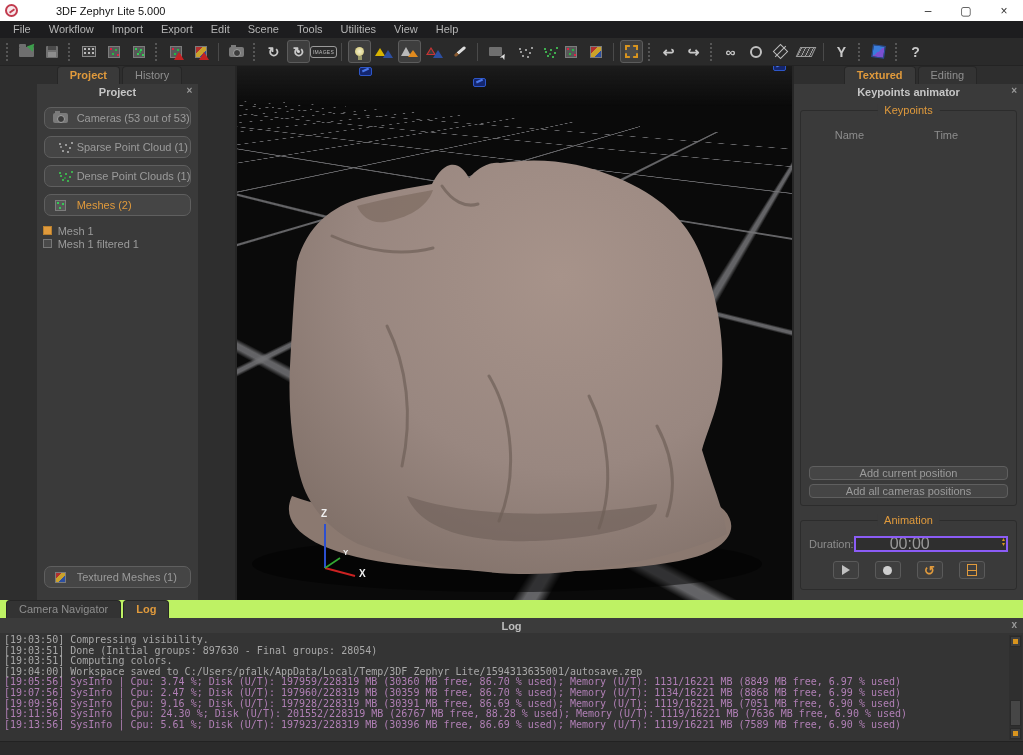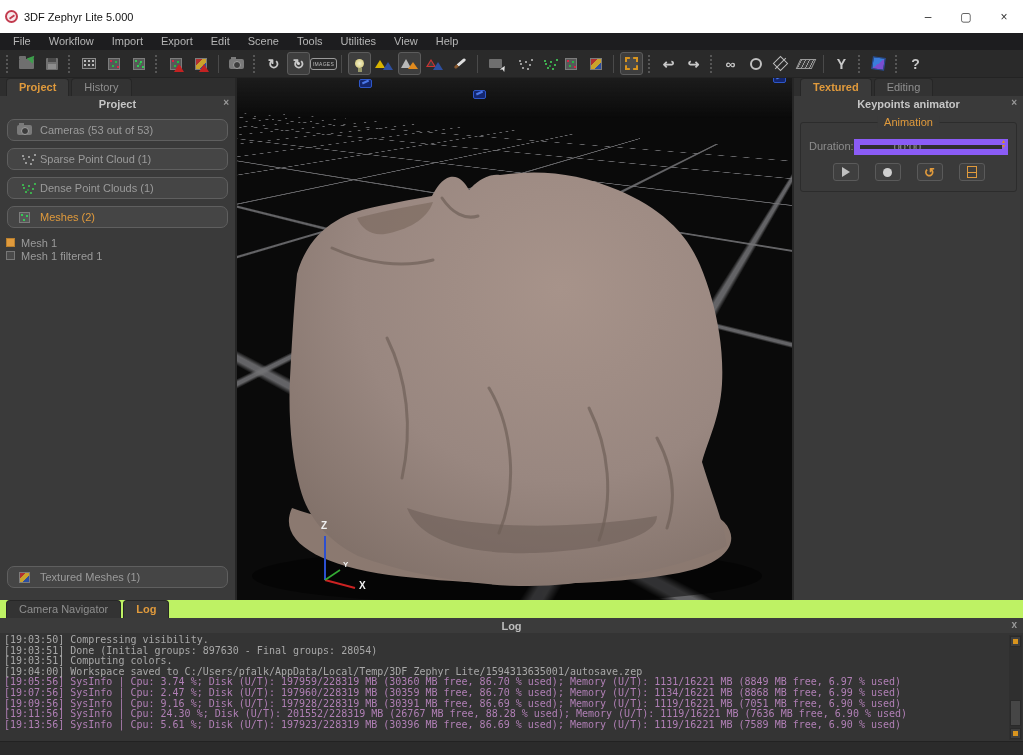--- a/index.html
+++ b/index.html
@@ -1,21 +1,21 @@
 <!DOCTYPE html>
 <html><head>
 <meta charset="utf-8">
 <style>
   * { box-sizing: border-box; margin: 0; padding: 0; }
   html,body { width:1023px; height:755px; background:#1a1a1a; }
   body { font-family:"Liberation Sans", sans-serif; -webkit-font-smoothing:antialiased; }
   #window { width:1023px; height:755px; display:flex; flex-direction:column; background:#2e2e2e; overflow:hidden; }
 
   
-  .titlebar { height:33px; background:#ffffff; display:flex; align-items:center; flex:0 0 auto; }
+  .titlebar { height:21px; background:#ffffff; display:flex; align-items:center; flex:0 0 auto;gap:32px; }
   .app-logo { width:13px; height:13px; margin:0 6px 0 5px; border-radius:50%; border:2px solid #c23b4e; background:#f7e9ec; position:relative; }
   .app-logo::after { content:""; position:absolute; left:2px; top:4px; width:6px; height:2px; background:#c23b4e; transform:rotate(-35deg); }
   .titlebar-title { font-size:11px; color:#111; }
   .wincontrols { margin-left:auto; display:flex; height:100%; }
   .winbtn { width:38px; height:100%; display:flex; align-items:center; justify-content:center; font-size:12px; color:#333; }
 
   
   .menubar { height:17px; background:#1d1d1f; display:flex; align-items:center; padding-left:4px; flex:0 0 auto; }
   .menuitem { font-size:11px; color:#b5b5b5; padding:0 9px; line-height:17px; }
 
@@ -61,21 +61,21 @@
   .i-dots.green { background:#3fae4f; box-shadow:5px -2px #3fae4f, 9px 1px #3fae4f, 2px 4px #3fae4f, 7px 5px #3fae4f, 11px -4px #3fae4f, -1px -3px #3fae4f, 4px 2px #2c8c3c; }
   .i-selrect { width:13px; height:13px; border:2px dashed #d8941e; background:#4a4a4a; }
   .i-gizmo { width:11px; height:11px; border:1px solid #bbb; transform:rotate(45deg); position:relative; background:transparent; }
   .i-gizmo::after { content:""; position:absolute; left:4px; top:-3px; width:1px; height:15px; background:#bbb; }
   .i-ruler { width:16px; height:10px; background:repeating-linear-gradient(90deg,#9a9a9a 0 1px, transparent 1px 4px), #3a3a3a; border:1px solid #9a9a9a; transform:skewX(-25deg); }
   .i-circle { width:12px; height:12px; border:2px solid #c0c0c0; border-radius:50%; }
   .i-zephyr { width:13px; height:13px; background:linear-gradient(135deg,#3a7ddb 0 50%, #7a4fd0 50%); border:1px solid #274f9a; transform:rotate(8deg); }
 
   
   .main { flex:1 1 auto; display:flex; min-height:0; background:#262626; }
-  .sidepanel { display:flex; flex-direction:column; background:#2e2e2e; }
+  .sidepanel { display:flex; flex-direction:column; background:#2e2e2e;align-items:center; }
   .sidepanel.left { width:235px; flex:0 0 auto; }
   .sidepanel.right { width:229px; flex:0 0 auto; }
   .tabsrow { height:18px; display:flex; align-items:flex-end; padding-left:6px; background:#2e2e2e; flex:0 0 auto; }
   .tab { font-size:11px; padding:2px 12px 3px; border-radius:4px 4px 0 0; color:#8f8f8f; background:#333333; border:1px solid #262626; border-bottom:none; margin-right:2px; }
   .tab.active { color:#e09a3c; background:#3a3a3a; font-weight:bold; }
   .panelbody { flex:1 1 auto; background:#3a3a3a; display:flex; flex-direction:column; min-height:0; }
   .paneltitle { height:16px; display:flex; align-items:center; justify-content:center; position:relative; font-size:11px; font-weight:bold; color:#c6c6c6; flex:0 0 auto; }
   .panelclose { position:absolute; right:6px; top:1px; font-size:10px; color:#9a9a9a; }
 
   .pbtn { height:22px; margin:7px 7px 0; background:#454545; border:1px solid #5f5f5f; border-radius:7px; display:flex; align-items:center; gap:8px; padding-left:8px; font-size:11px; color:#9b9b9b; flex:0 0 auto; }
@@ -108,21 +108,21 @@
   .kp { flex:1 1 auto; display:flex; flex-direction:column; margin-bottom:4px; }
   .kp-cols { display:flex; font-size:11px; color:#8d8d8d; padding:8px 0 4px; }
   .kp-cols .c1 { width:45%; text-align:center; }
   .kp-cols .c2 { width:45%; text-align:center; }
   .kp-list { flex:1 1 auto; }
   .kp-btn { height:14px; margin:4px 8px 0; background:#454545; border:1px solid #5f5f5f; border-radius:4px; display:flex; align-items:center; justify-content:center; font-size:11px; color:#9b9b9b; flex:0 0 auto; }
   .kp-btn:last-child { margin-bottom:7px; }
   .anim { flex:0 0 auto; margin-bottom:10px; padding-bottom:8px; }
   .anim-row { display:flex; align-items:center; padding:4px 8px 0; }
   .anim-label { font-size:11px; color:#8d8d8d; }
-  .anim-input { flex:1; height:16px; background:#2f2f2f; border:6px solid #8b5cf6; color:#9a9a9a; font-size:11px; padding:0 14px 0 34px; position:relative; font-family:"Liberation Sans",sans-serif; width:100%; }
+  .anim-input { flex:1; height:16px; background:#2f2f2f; border:2px solid #8b5cf6; color:#9a9a9a; font-size:16px; padding:0 14px 0 34px; position:relative; font-family:"Liberation Sans",sans-serif; width:100%; }
   .anim-input-wrap { flex:1; position:relative; }
   .spin { position:absolute; right:3px; top:2px; display:flex; flex-direction:column; line-height:5px; font-size:6px; color:#d8941e; }
   .anim-btns { display:flex; justify-content:center; gap:16px; padding:8px 0 2px; }
   .abtn { width:26px; height:18px; background:#3f3f3f; border:1px solid #5a5a5a; border-radius:3px; display:flex; align-items:center; justify-content:center; }
   .abtn .play { width:0; height:0; border-top:5px solid transparent; border-bottom:5px solid transparent; border-left:8px solid #c0c0c0; }
   .abtn .rec { width:9px; height:9px; border-radius:50%; background:#cfcfcf; }
   .abtn .loop { color:#e09a3c; font-size:13px; font-weight:bold; line-height:1; }
   .abtn .film { width:10px; height:12px; border:1px solid #e09a3c; position:relative; }
   .abtn .film::after { content:""; position:absolute; left:0; top:5px; width:8px; height:1px; background:#e09a3c; }
 
@@ -411,20 +411,30 @@
     <div class="sidepanel right">
       <div class="tabsrow">
         <div class="tab active">Textured</div>
         <div class="tab">Editing</div>
       </div>
       <div class="panelbody">
         <div class="paneltitle">
           <span>Keypoints animator</span>
           <span class="panelclose">×</span>
         </div>
+        <div class="groupbox kp">
+          <span class="legend">Keypoints</span>
+          <div class="kp-cols">
+            <span class="c1">Name</span>
+            <span class="c2">Time</span>
+          </div>
+          <div class="kp-list"></div>
+          <div class="kp-btn">Add current position</div>
+          <div class="kp-btn">Add all cameras positions</div>
+        </div>
         <div class="groupbox anim">
           <span class="legend">Animation</span>
           <div class="anim-row">
             <span class="anim-label">Duration:</span>
             <span class="anim-input-wrap">
               <input class="anim-input" readonly="" value="00:00" style="">
               <span class="spin">
                   <span>▴</span>
                   <span>▾</span>
                 </span>

